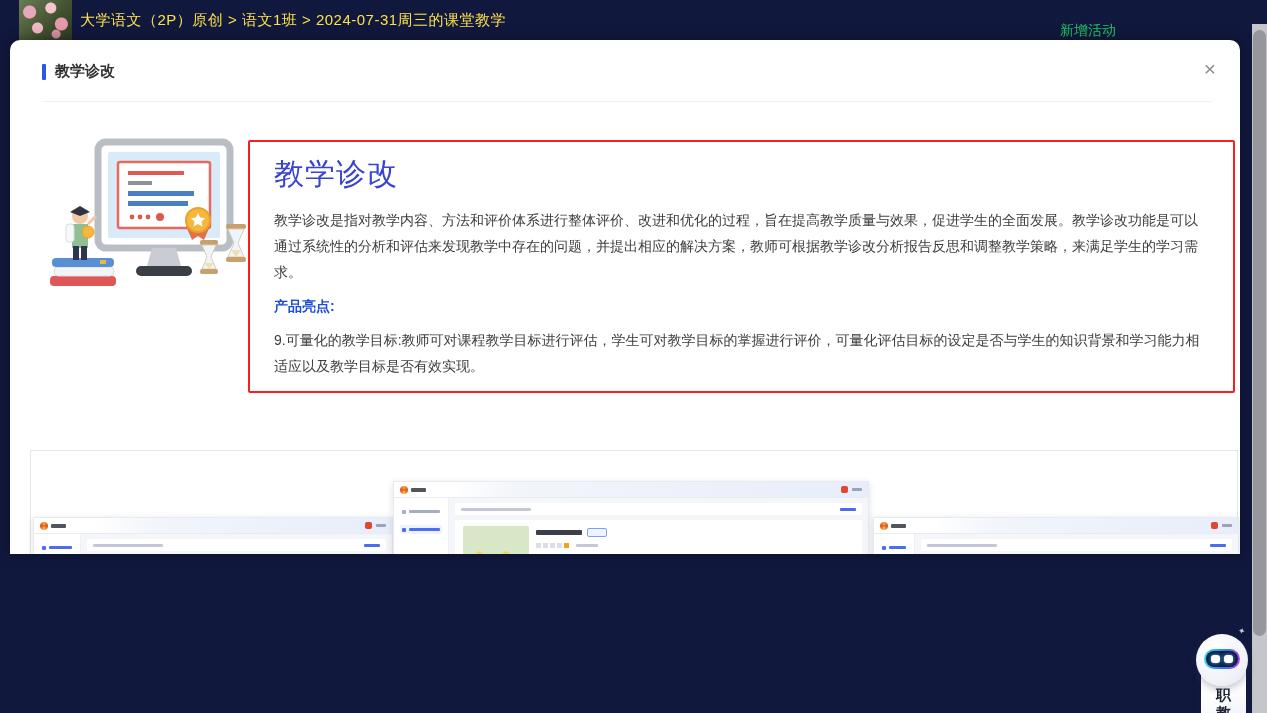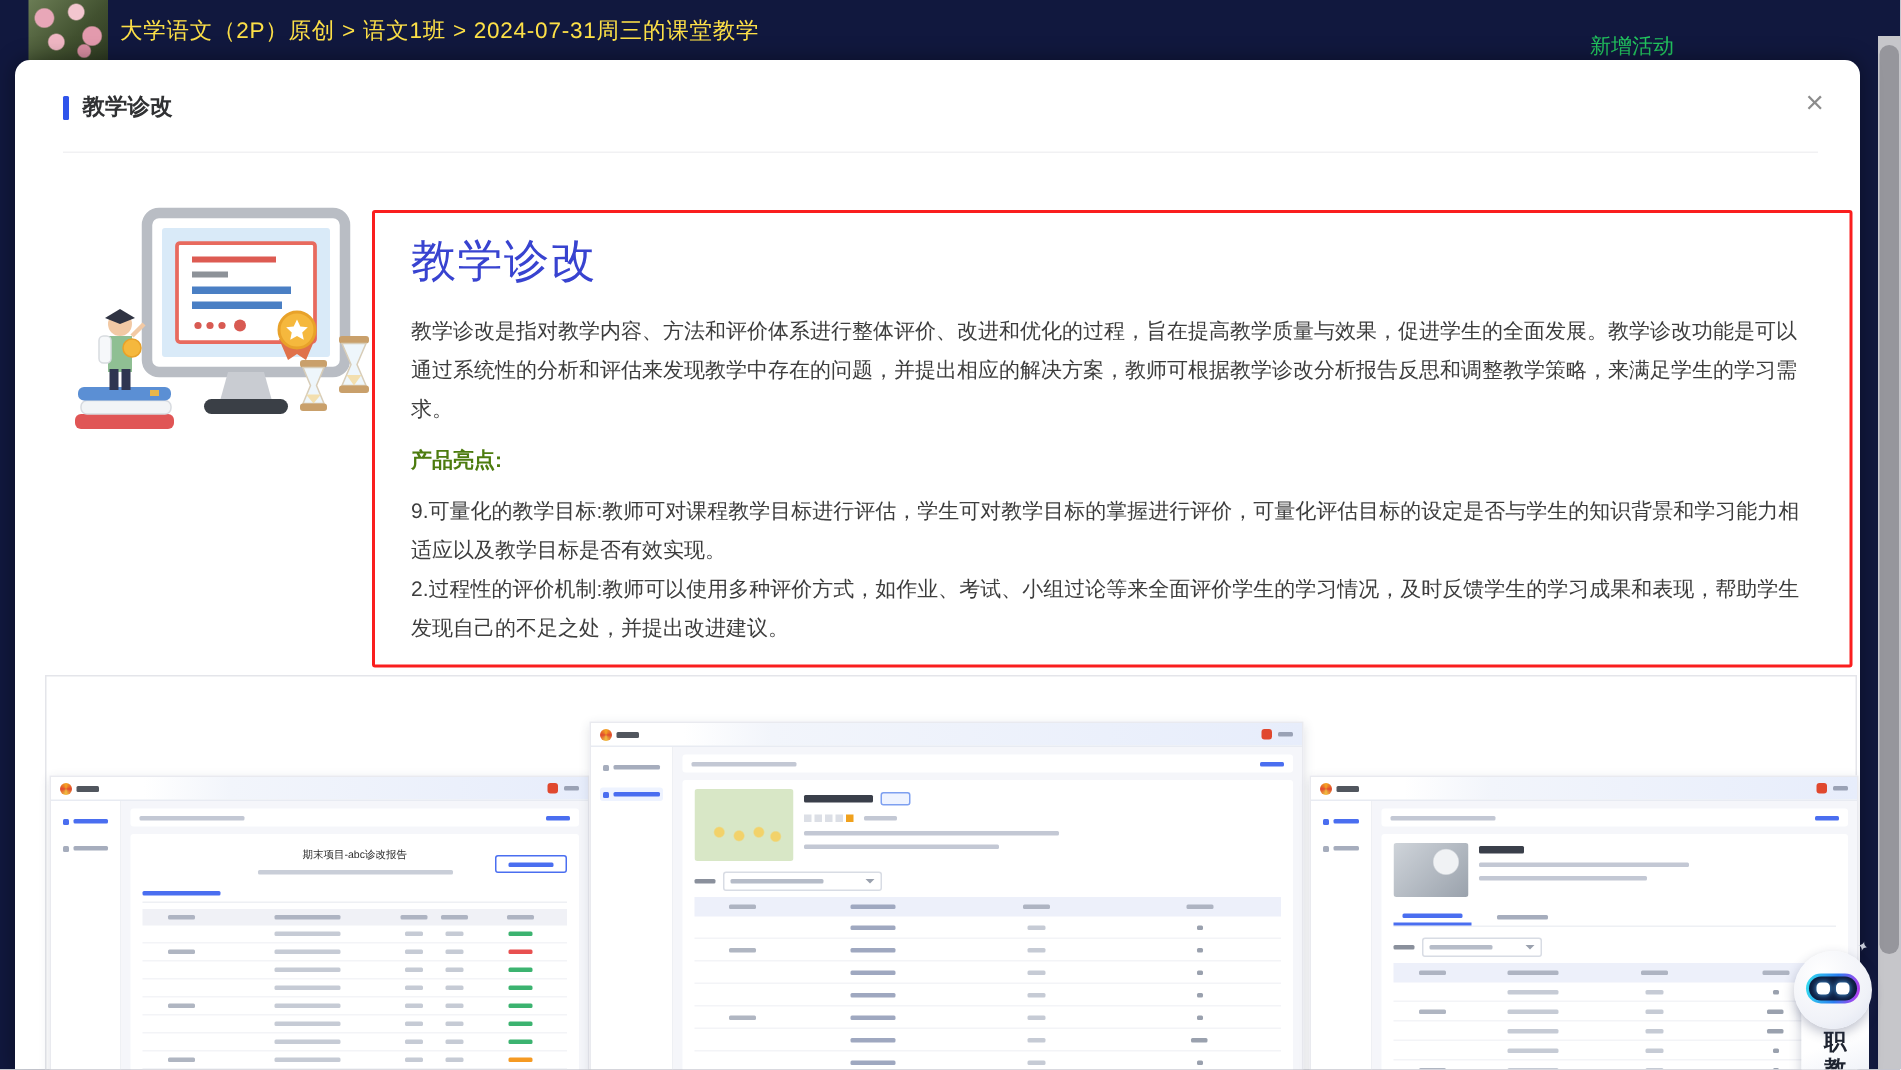--- a/index.html
+++ b/index.html
@@ -17,37 +17,37 @@
       radial-gradient(circle at 70% 85%,#d98ea2 0 4px,transparent 5px),
       linear-gradient(135deg,#6a7c54,#41502f 60%,#2e3a22);}
   .breadcrumb{position:absolute;left:80px;top:11px;font-size:15px;color:#fde047;letter-spacing:.5px;}
   .new-activity{position:absolute;left:1060px;top:22px;font-size:14px;color:#22c55e;}
 
   
   .scroll-track{position:absolute;left:1252px;top:24px;width:15px;height:689px;background:#c6c6ca;}
   .scroll-thumb{position:absolute;left:1253px;top:30px;width:13px;height:606px;background:#96969c;border-radius:7px;}
 
   
-  .modal{position:absolute;left:10px;top:40px;width:1230px;height:673px;background:#fff;
+  .modal{position:absolute;left:10px;top:40px;width:1230px;height:514px;background:#fff;
     border-radius:10px 10px 0 0;box-shadow:0 0 14px rgba(0,0,0,.4);overflow:hidden;}
   .modal-header{position:relative;padding:22px 28px 0 32px;}
   .title-wrap{display:flex;align-items:center;gap:9px;}
   .title-accent{width:4px;height:16px;background:#2f54eb;border-radius:1px;}
   .modal-title{font-size:15px;font-weight:bold;color:#303133;}
   .close-btn{position:absolute;right:24px;top:18px;font-size:21px;line-height:21px;color:#8c8c8c;cursor:pointer;font-weight:300;}
   .header-divider{margin-top:20px;height:1px;background:#f1f1f3;}
 
   
   .content-row{display:flex;align-items:flex-start;padding:38px 4px 0 30px;}
   .illu{width:206px;height:164px;flex:none;margin-top:-12px;}
   .red-box{flex:1;margin-left:2px;margin-right:1px;border:2px solid #fa1e1e;border-radius:2px;
     padding:10px 24px 12px;}
   .feature-heading{font-size:30px;color:#3843d0;font-weight:500;margin:2px 0 12px;letter-spacing:1px;}
   .feature-desc{font-size:14px;color:#3d3d3d;line-height:26px;margin:0;}
-  .hl-label{margin-top:13px;font-size:14px;font-weight:bold;color:#4d7c0f;}
+  .hl-label{margin-top:13px;font-size:14px;font-weight:bold;color:#1d4ed8;}
   .hl-list{margin-top:11px;font-size:14px;color:#3d3d3d;line-height:26px;}
 
   
   .gallery{position:absolute;left:20px;top:410px;width:1206px;height:320px;border:1px solid #e4e5ea;background:#fff;}
   .thumb{position:absolute;background:#fff;border:1px solid #e9eaef;box-shadow:0 2px 7px rgba(50,60,90,.16);
     display:flex;flex-direction:column;overflow:hidden;}
   .thumb.t1{left:2px;top:66px;width:358px;height:250px;}
   .thumb.t2{left:362px;top:30px;width:474px;height:286px;}
   .thumb.t3{left:842px;top:66px;width:364px;height:250px;}
 
@@ -237,21 +237,20 @@
           <rect x="160" y="141" width="18" height="5" rx="2" fill="#c9a06b"></rect>
         </g>
       </svg>
 
       <div class="red-box">
         <div class="feature-heading">教学诊改</div>
         <p class="feature-desc">教学诊改是指对教学内容、方法和评价体系进行整体评价、改进和优化的过程，旨在提高教学质量与效果，促进学生的全面发展。教学诊改功能是可以通过系统性的分析和评估来发现教学中存在的问题，并提出相应的解决方案，教师可根据教学诊改分析报告反思和调整教学策略，来满足学生的学习需求。</p>
         <div class="hl-label">产品亮点:</div>
         <div class="hl-list">
           <div>9.可量化的教学目标:教师可对课程教学目标进行评估，学生可对教学目标的掌握进行评价，可量化评估目标的设定是否与学生的知识背景和学习能力相适应以及教学目标是否有效实现。</div>
-          <div>2.过程性的评价机制:教师可以使用多种评价方式，如作业、考试、小组过论等来全面评价学生的学习情况，及时反馈学生的学习成果和表现，帮助学生发现自己的不足之处，并提出改进建议。</div>
         </div>
       </div>
     </div>
 
     <div class="gallery">
 
       <div class="thumb t1">
         <div class="mini-top">
           <span class="mini-logo"></span>
           <span class="mini-logo-txt"></span>

